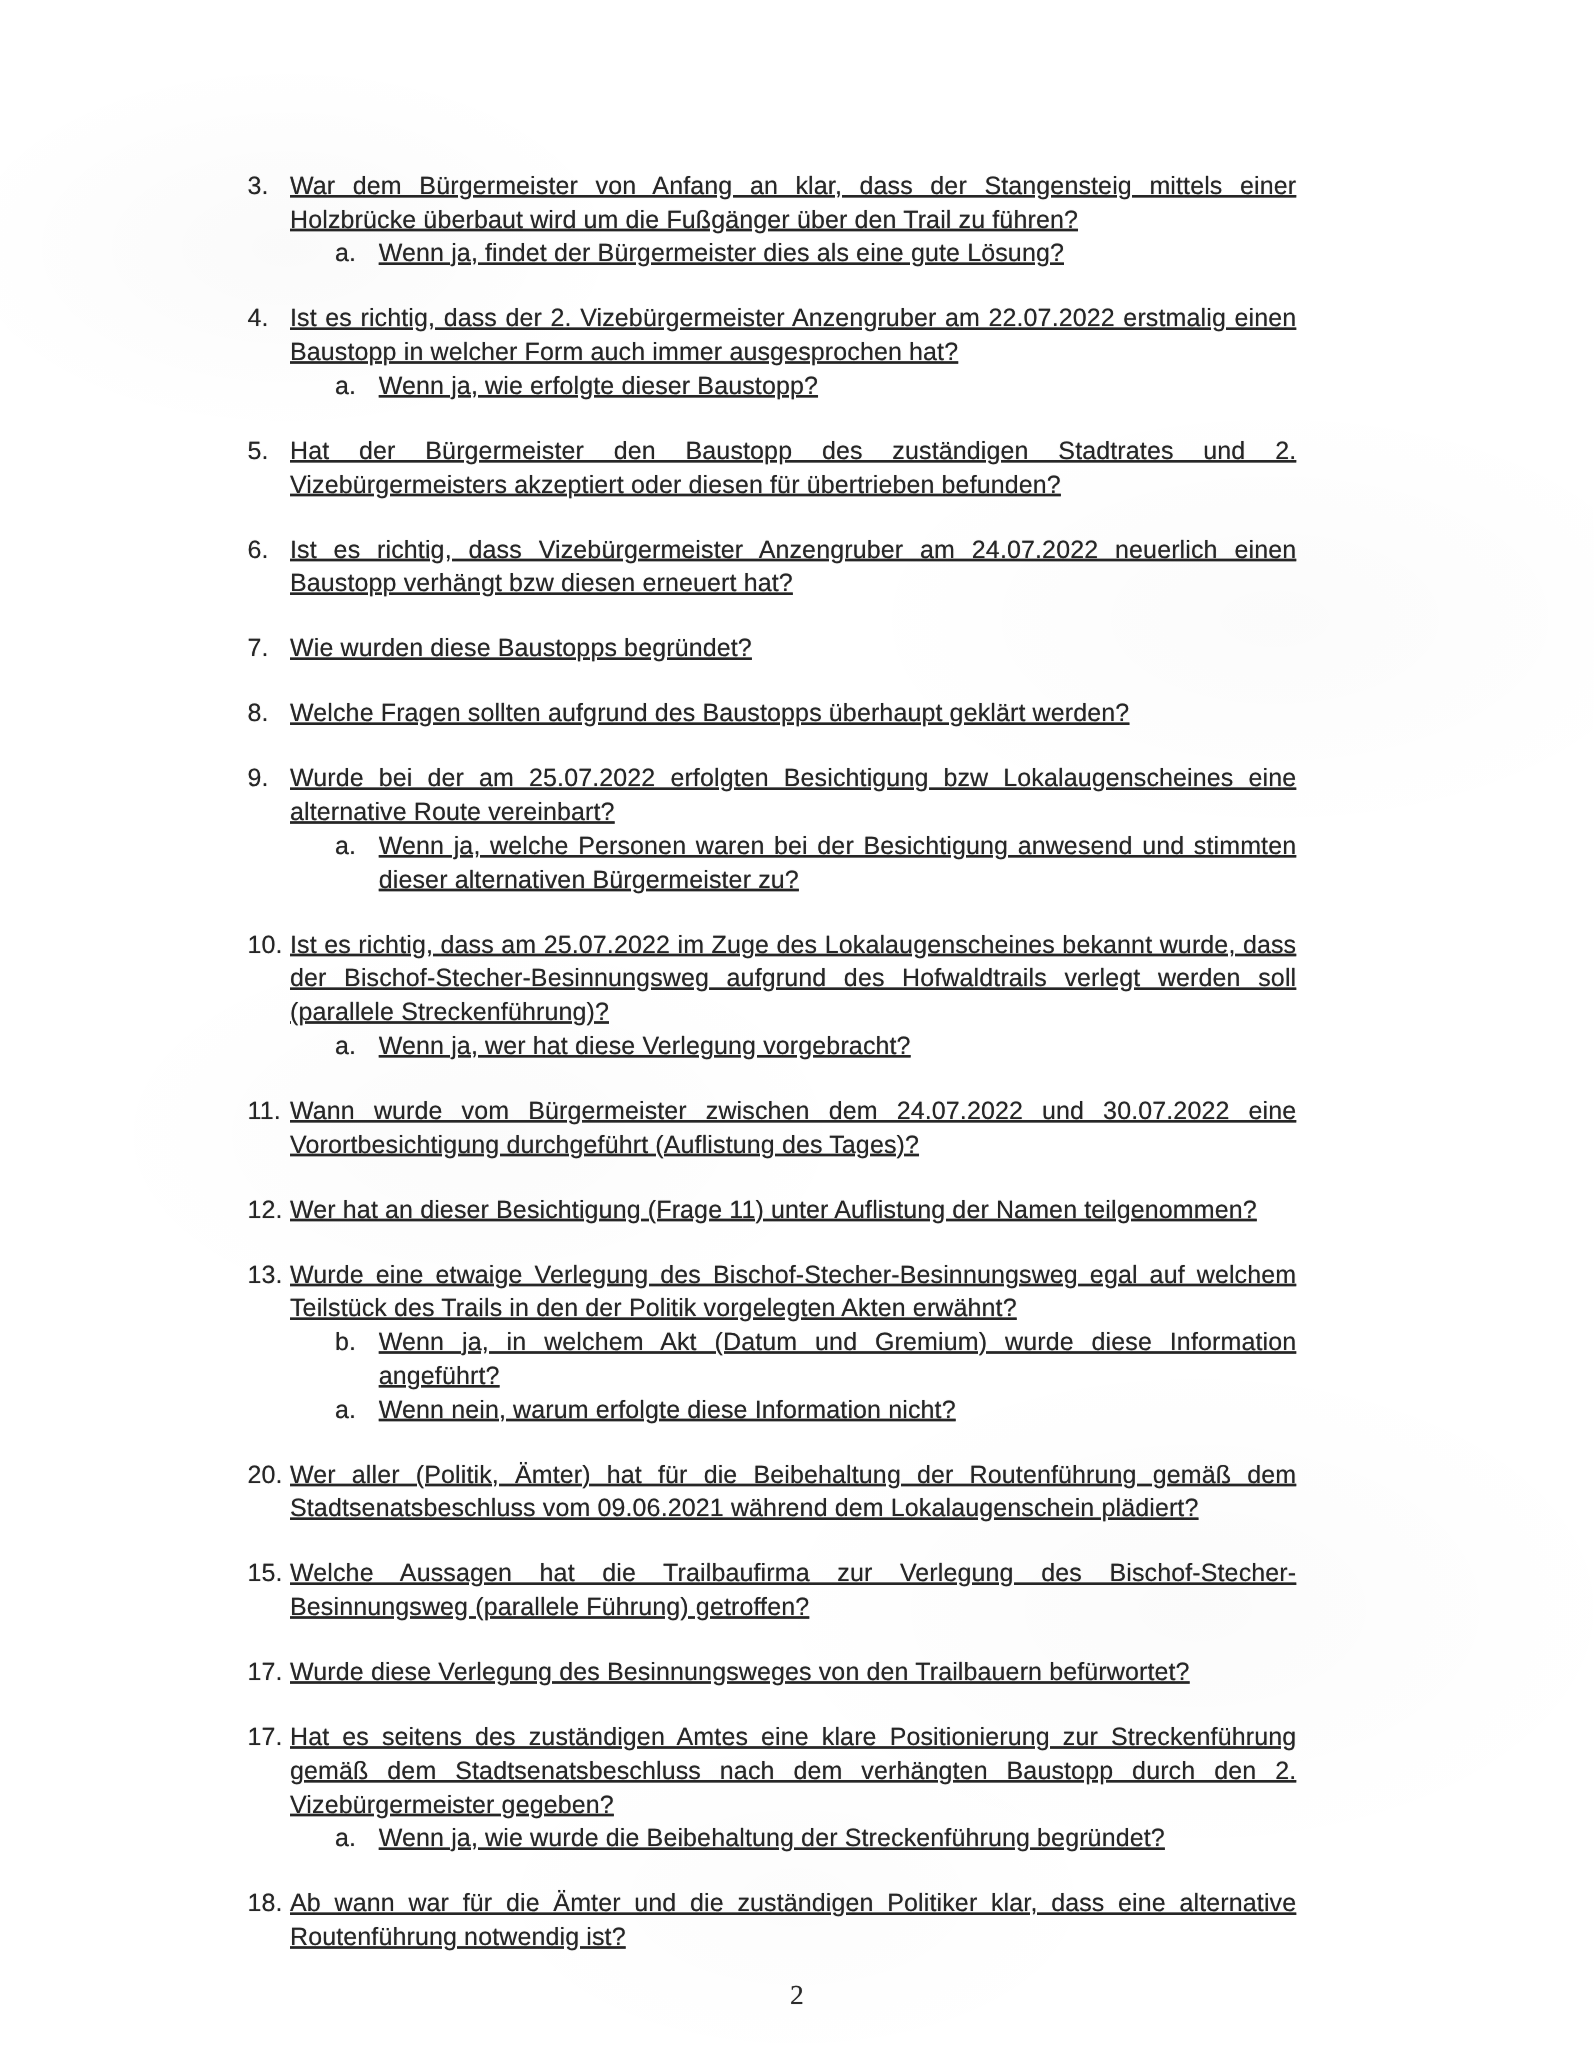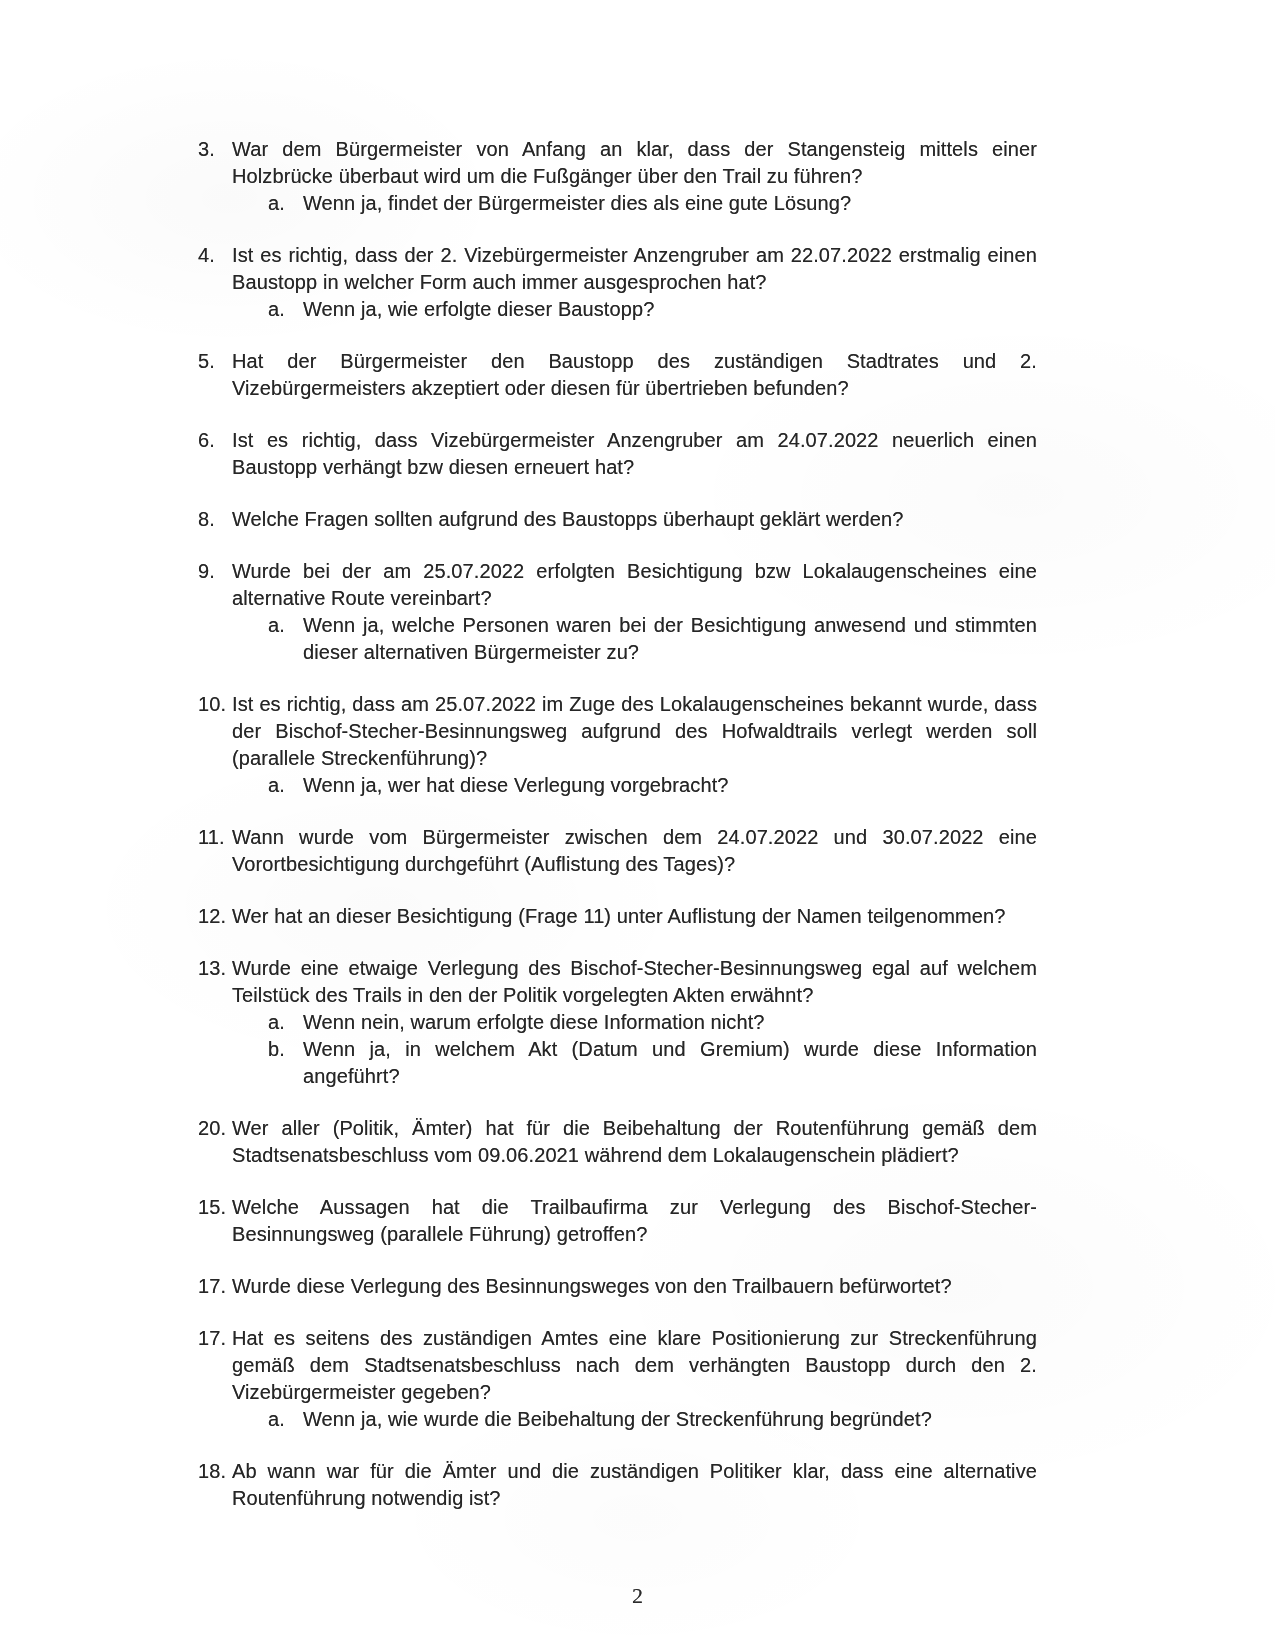--- a/index.html
+++ b/index.html
@@ -25,20 +25,21 @@
       radial-gradient(ellipse 500px 260px at 80% 30%, rgba(0,0,0,0.015), transparent 70%),
       radial-gradient(ellipse 450px 240px at 30% 55%, rgba(0,0,0,0.014), transparent 70%),
       radial-gradient(ellipse 520px 300px at 75% 78%, rgba(0,0,0,0.016), transparent 70%),
       radial-gradient(ellipse 380px 200px at 50% 92%, rgba(0,0,0,0.012), transparent 70%);
   }
   .doc {
     position: relative;
     padding: 136px 238px 0 198px;
     box-sizing: border-box;
     width: 1275px;
+    text-decoration: underline;
   }
   .q-block { margin: 0 0 25px 0; }
   .q, .sub {
     margin: 0;
     font-size: 20px;
     line-height: 27px;
     text-align: justify;
     letter-spacing: 0.1px;
     text-shadow: 0 0 0.6px rgba(45,45,45,0.65);
   }
@@ -106,20 +107,26 @@
     <div class="subs"></div>
   </div>
 
   <div class="q-block">
     <p class="q">
       <span class="qnum">6.</span><span class="qtext">Ist es richtig, dass Vizebürgermeister Anzengruber am 24.07.2022 neuerlich einen Baustopp verhängt bzw diesen erneuert hat?</span>
     </p>
     <div class="subs"></div>
   </div>
 
+  <div class="q-block">
+    <p class="q">
+      <span class="qnum">7.</span><span class="qtext">Wie wurden diese Baustopps begründet?</span>
+    </p>
+    <div class="subs"></div>
+  </div>
 
   <div class="q-block">
     <p class="q">
       <span class="qnum">8.</span><span class="qtext">Welche Fragen sollten aufgrund des Baustopps überhaupt geklärt werden?</span>
     </p>
     <div class="subs"></div>
   </div>
 
   <div class="q-block">
     <p class="q">
@@ -156,25 +163,25 @@
     </p>
     <div class="subs"></div>
   </div>
 
   <div class="q-block">
     <p class="q">
       <span class="qnum">13.</span><span class="qtext">Wurde eine etwaige Verlegung des Bischof-Stecher-Besinnungsweg egal auf welchem Teilstück des Trails in den der Politik vorgelegten Akten erwähnt?</span>
     </p>
     <div class="subs">
   <p class="sub">
+    <span class="sublabel">b.</span><span class="subtext">Wenn ja, in welchem Akt (Datum und Gremium) wurde diese Information angeführt?</span>
+  </p>
+
+  <p class="sub">
     <span class="sublabel">a.</span><span class="subtext">Wenn nein, warum erfolgte diese Information nicht?</span>
-  </p>
-
-  <p class="sub">
-    <span class="sublabel">b.</span><span class="subtext">Wenn ja, in welchem Akt (Datum und Gremium) wurde diese Information angeführt?</span>
   </p>
 </div>
   </div>
 
   <div class="q-block">
     <p class="q">
       <span class="qnum">20.</span><span class="qtext">Wer aller (Politik, Ämter) hat für die Beibehaltung der Routenführung gemäß dem Stadtsenatsbeschluss vom 09.06.2021 während dem Lokalaugenschein plädiert?</span>
     </p>
     <div class="subs"></div>
   </div>

